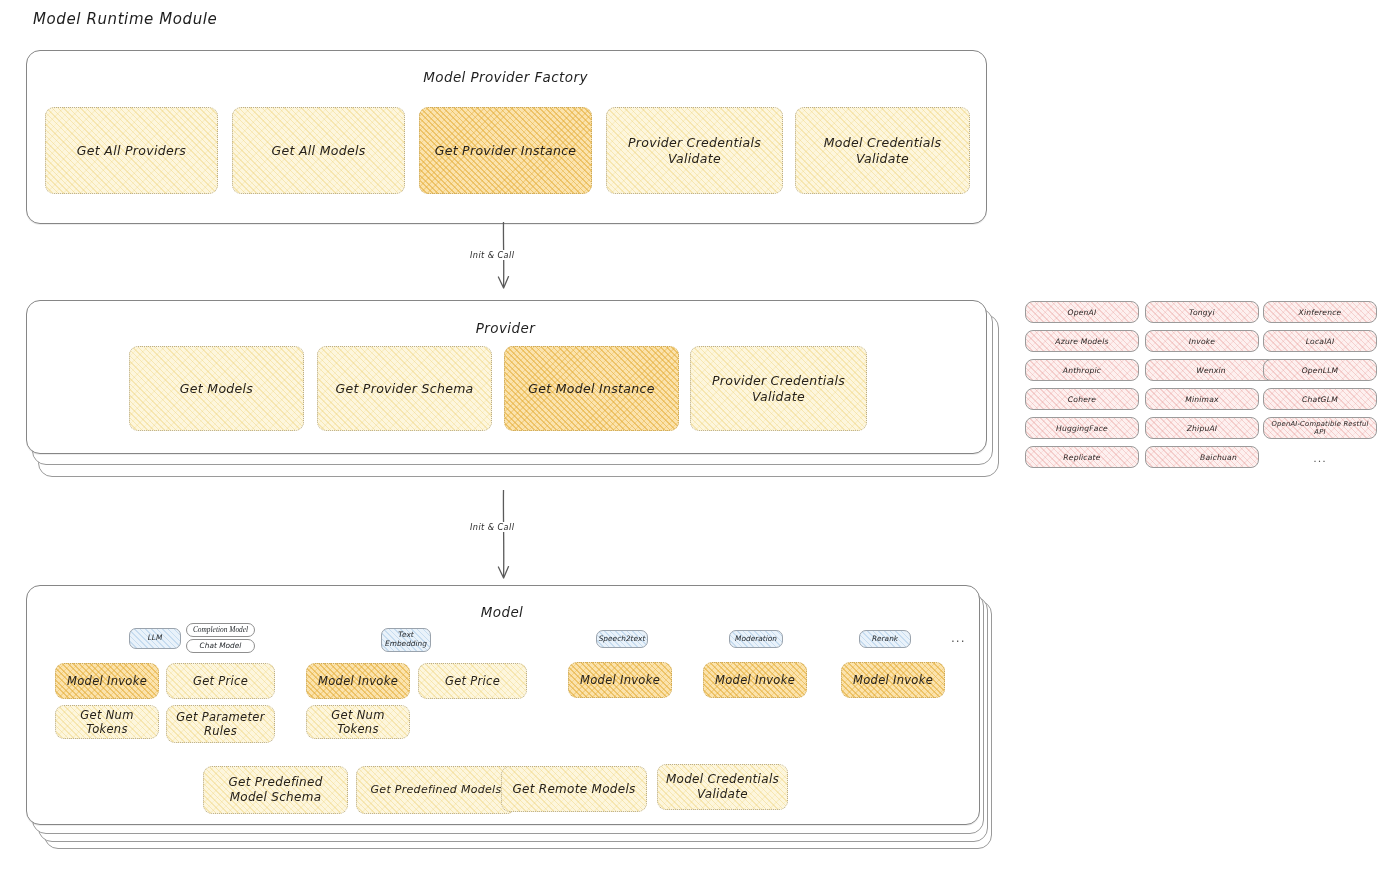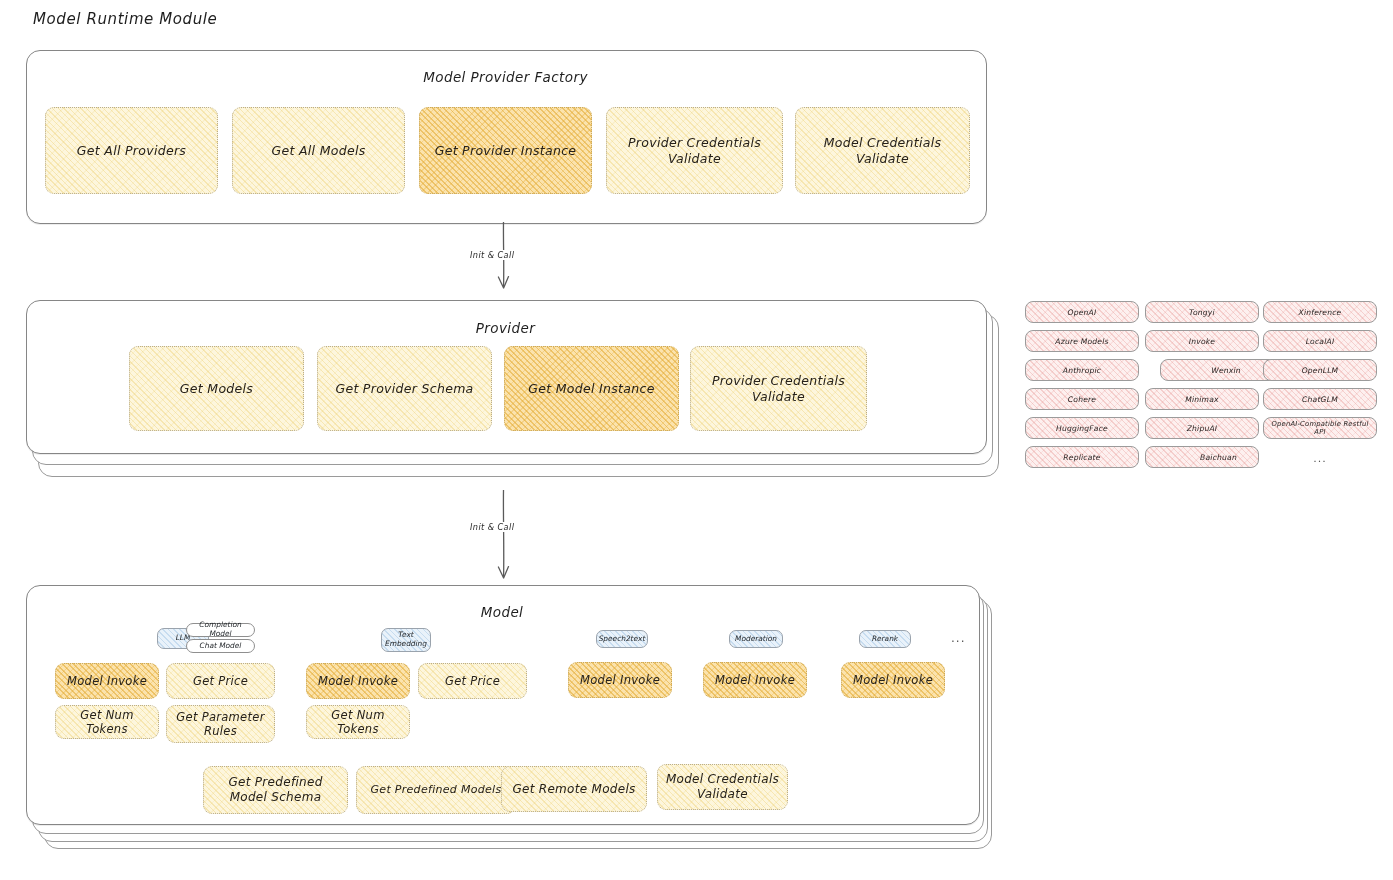--- a/index.html
+++ b/index.html
@@ -195,21 +195,21 @@
   <div class="pill" style="left:1025px;top:446px;width:114px;height:22px;">
     <span>Replicate</span>
     </div>
 
   <div class="pill" style="left:1145px;top:301px;width:114px;height:22px;">
     <span>Tongyi</span>
     </div>
   <div class="pill" style="left:1145px;top:330px;width:114px;height:22px;">
     <span>Invoke</span>
     </div>
-  <div class="pill" style="left:1145px;top:359px;width:132px;height:22px;margin-left:15px;">
+  <div class="pill" style="left:1145px;top:359px;width:132px;height:22px;">
     <span>Wenxin</span>
     </div>
   <div class="pill" style="left:1145px;top:388px;width:114px;height:22px;">
     <span>Minimax</span>
     </div>
   <div class="pill" style="left:1145px;top:417px;width:114px;height:22px;">
     <span>ZhipuAI</span>
     </div>
   <div class="pill" style="left:1145px;top:446px;width:114px;height:22px;padding-left:36px;">
     <span>Baichuan</span>
@@ -239,24 +239,24 @@
     </svg>
     <div class="arrow-label" style="left:-3px;top:32px;">Init &amp; Call</div>
   </div>
 
   <div class="stack-l" style="left:44px;top:600px;width:946px;height:247px;"></div>
   <div class="stack-l" style="left:38px;top:596px;width:948px;height:244px;"></div>
   <div class="stack-l" style="left:32px;top:592px;width:950px;height:240px;"></div>
   <div class="sketch-card" style="left:26px;top:585px;width:952px;height:238px;"></div>
   <div class="card-title" style="left:26px;top:604px;width:952px;">Model</div>
 
-  <div class="badge" style="left:129px;top:628px;width:52px;height:21px;margin-left:28px;">
+  <div class="badge" style="left:129px;top:628px;width:52px;height:21px;">
     <span>LLM</span>
   </div>
-  <div class="badge badge-white" style="left:186px;top:623px;width:69px;height:14px;">
+  <div class="badge badge-white" style="left:186px;top:623px;width:69px;height:14px;font-family:Liberation Serif, serif;">
     <span>Completion Model</span>
   </div>
   <div class="badge badge-white" style="left:186px;top:639px;width:69px;height:14px;">
     <span>Chat Model</span>
   </div>
 
   <div class="leaf fill-strong" style="left:55px;top:663px;width:104px;height:36px;font-size:11.5px;">
     <span>Model Invoke</span>
   </div>
   <div class="leaf fill-light" style="left:166px;top:663px;width:109px;height:36px;font-size:11.5px;">

